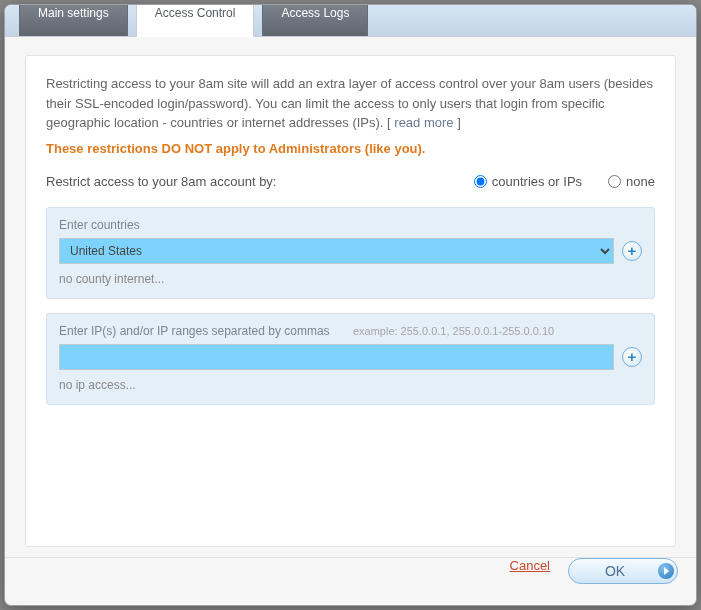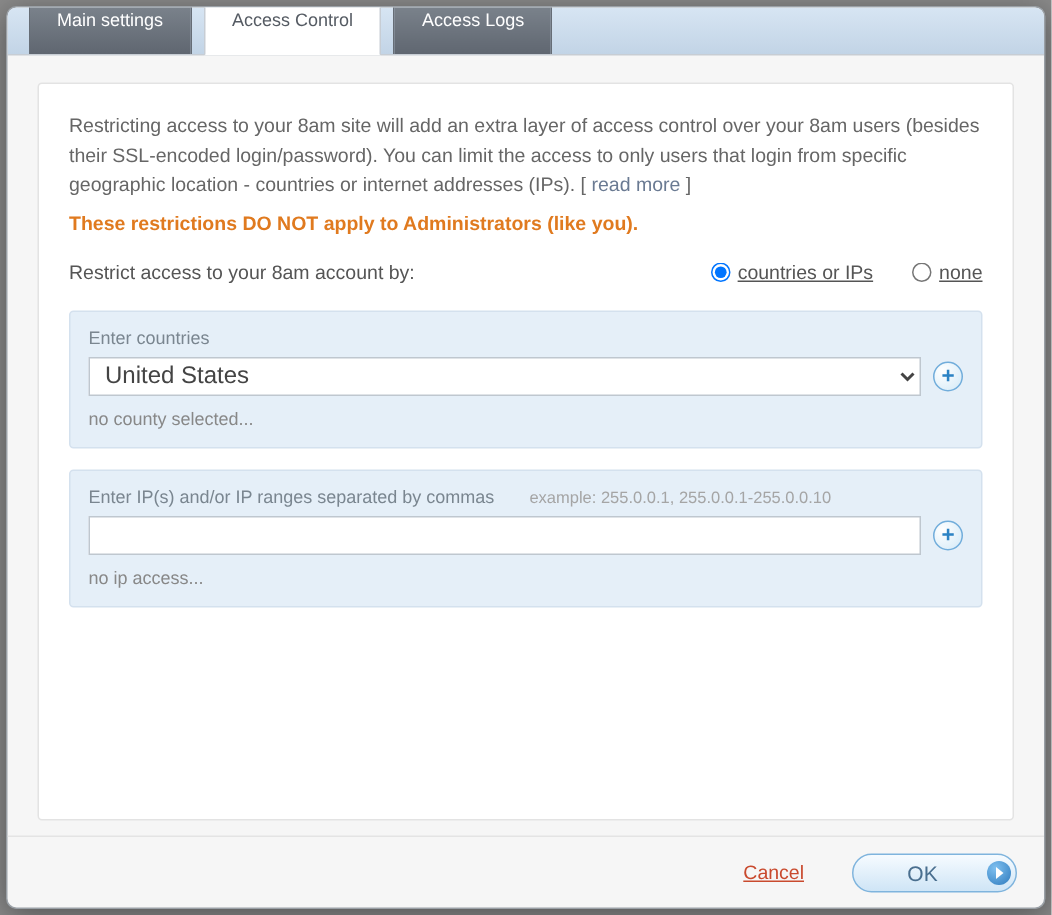--- a/index.html
+++ b/index.html
@@ -113,43 +113,43 @@
   }
   .restrict-row {
     display: flex;
     align-items: center;
     font-size: 13px;
     color: #555;
     margin-bottom: 18px;
   }
   .restrict-row .label { flex: 0 0 auto; margin-right: auto; }
   .radio-group { display: flex; align-items: center; gap: 26px; }
-  .radio-item { display: flex; align-items: center; gap: 5px; cursor: pointer; text-decoration: underline; }
+  .radio-item { display: flex; align-items: center; gap: 5px; cursor: pointer; }
   .radio-item input { margin: 0; }
   .section {
     background: #e5eff8;
     border: 1px solid #d4e1ee;
     border-radius: 3px;
     padding: 10px 12px 12px;
     margin-bottom: 14px;
   }
   .section-label {
     font-size: 12px;
     color: #7a8690;
     margin-bottom: 6px;
   }
   .section-label .example { margin-left: 20px; color: #a5a5a5; font-size: 11px; }
   .field-row { display: flex; align-items: center; gap: 8px; }
   .field-row select,
   .field-row input[type=text] {
     flex: 1;
     height: 26px;
-    background: #ffffff;
+    background: #7dd3fc;
     border: 1px solid #bfc7cf;
-    font-size: 16px;
+    font-size: 12px;
     padding: 0 6px;
     color: #444;
   }
   .add-btn {
     width: 20px;
     height: 20px;
     border-radius: 50%;
     background: radial-gradient(circle at 30% 30%, #fff, #d3e9f7);
     border: 1px solid #71addb;
     color: #2d83c4;
@@ -161,24 +161,23 @@
     flex-shrink: 0;
   }
   .empty-msg {
     font-size: 12px;
     color: #888;
     margin-top: 8px;
   }
   .footer {
     height: 48px;
     display: flex;
-    align-items: center;
     justify-content: flex-end;
     padding: 0 18px;
-    gap: 32px;
+    gap: 18px;
     border-top: 1px solid #e4e4e4;
   }
   .cancel-link {
     color: #c94a2e;
     font-size: 13px;
     text-decoration: underline;
     cursor: pointer;
   }
   .ok-btn {
     width: 110px;
@@ -264,21 +263,21 @@
       <div class="section">
         <div class="section-label">Enter countries</div>
         <div class="field-row">
           <select>
             <option>United States</option>
           </select>
           <div class="add-btn">
             <span>+</span>
           </div>
         </div>
-        <div class="empty-msg">no county selected...</div>
+        <div class="empty-msg">no county internet...</div>
       </div>
 
       <div class="section">
         <div class="section-label">
           <span>Enter IP(s) and/or IP ranges separated by commas</span>
           <span class="example">example: 255.0.0.1, 255.0.0.1-255.0.0.10</span>
         </div>
         <div class="field-row">
           <input type="text" value="" style="">
           <div class="add-btn">

